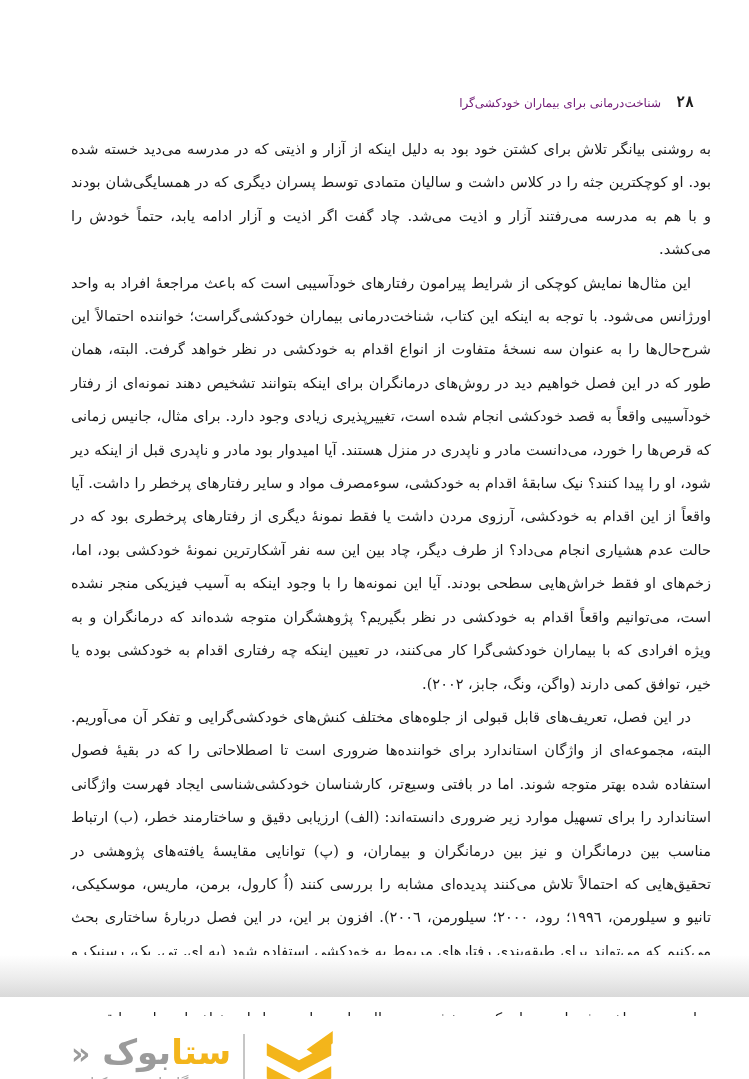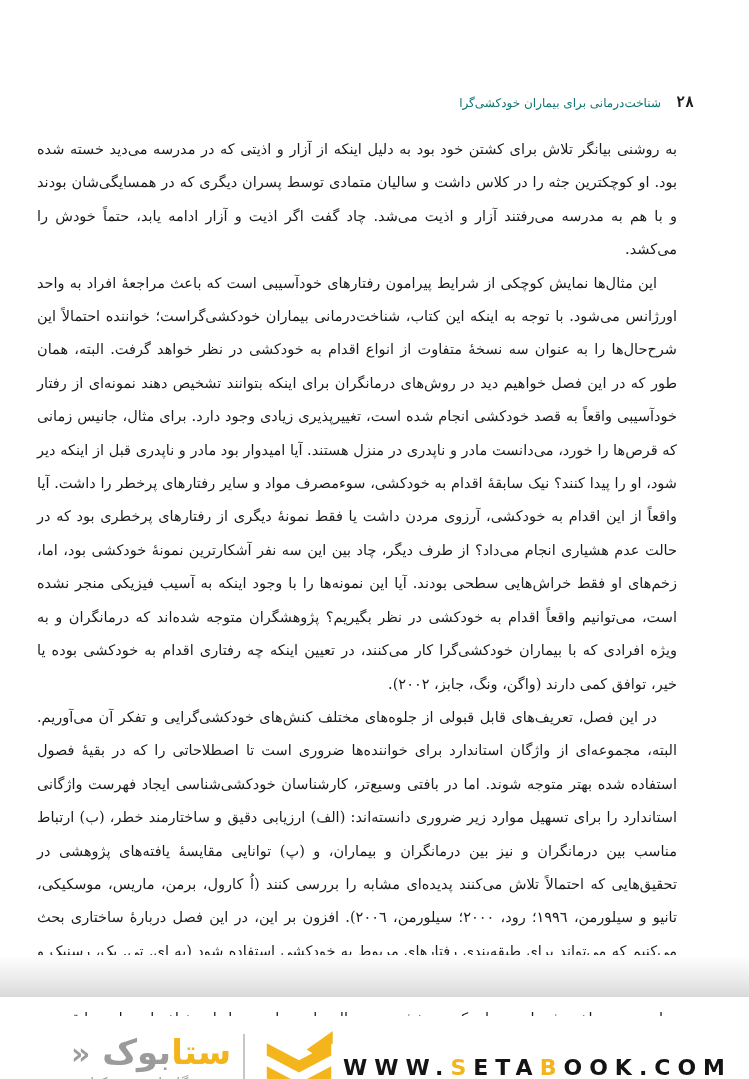--- a/index.html
+++ b/index.html
@@ -26,24 +26,24 @@
     direction: rtl;
     display: flex; align-items: baseline; gap: 15px;
     color: #1d1d1d;
   }
   .page-number {
     font-weight: bold; font-size: 15px; letter-spacing: 1px; font-family: Liberation Mono, monospace;
   }
   .running-title {
     font-size: 12px;
     font-family: "DejaVu Serif", serif;
-    color: #0f766e;
+    color: #701a75;
   }
   .content {
-    position: absolute; top: 133px; right: 72px;
+    position: absolute; top: 133px; right: 38px;
     width: 640px;
     direction: rtl;
     text-align: justify;
     font-family: "DejaVu Serif", serif;
     font-size: 14.5px;
     line-height: 33.4px;
     color: #1c1c1c;
   }
   .content p { margin: 0; padding: 0; text-indent: 20px; }
   .content p.first { text-indent: 0; }
@@ -151,19 +151,16 @@
       <svg class="emblem" viewBox="0 0 100 86" xmlns="http://www.w3.org/2000/svg">
         <g fill="#F3B51B">
           <polygon points="60,24 94,0 94,16 72,32"></polygon>
           <polygon points="8,16 50,38 92,16 92,32 50,54 8,32"></polygon>
           <polygon points="8,46 50,68 92,46 92,62 50,84 8,62"></polygon>
         </g>
       </svg>
     </div>
 
     <div class="footer-text">
-      <div class="website-url">
-        <span>WWW.</span><span class="accent">S</span><span>ETA</span><span class="accent">B</span><span>OOK.COM</span>
-      </div>
     </div>
 
   </div>
 </div>
 
 </body></html>

